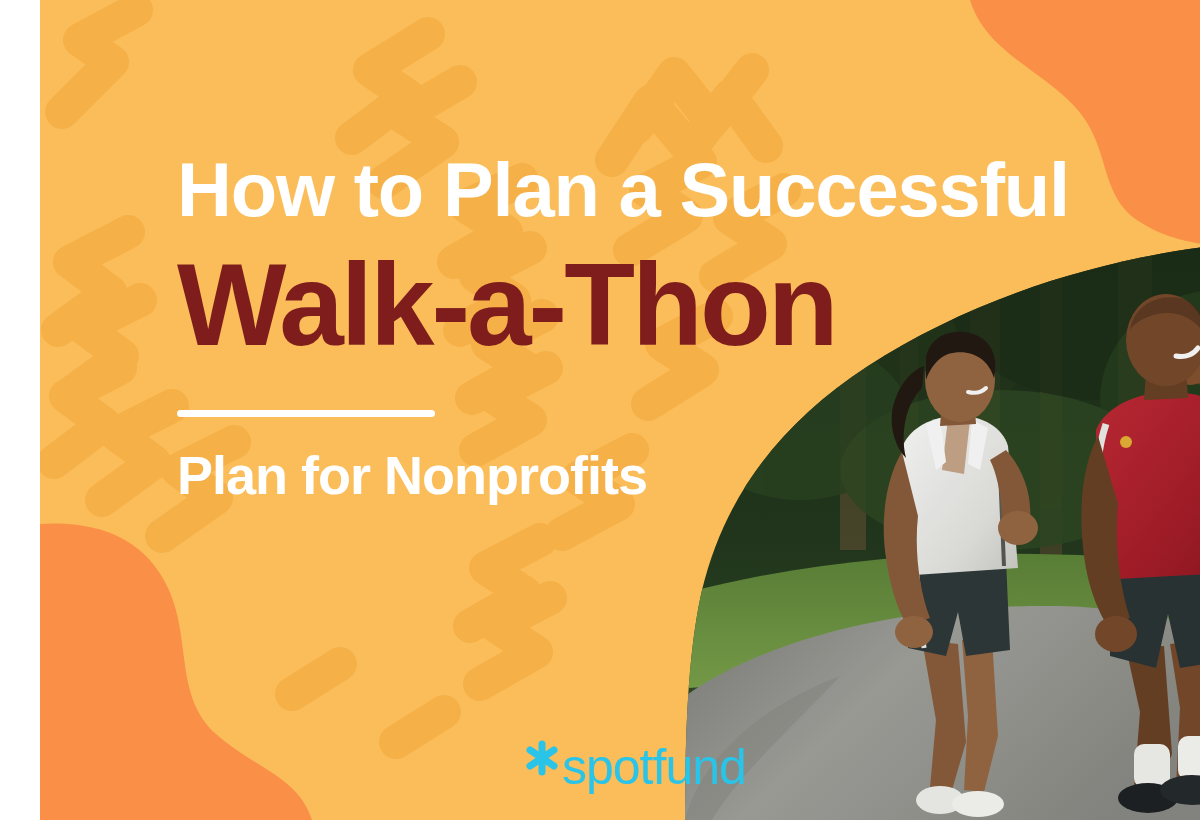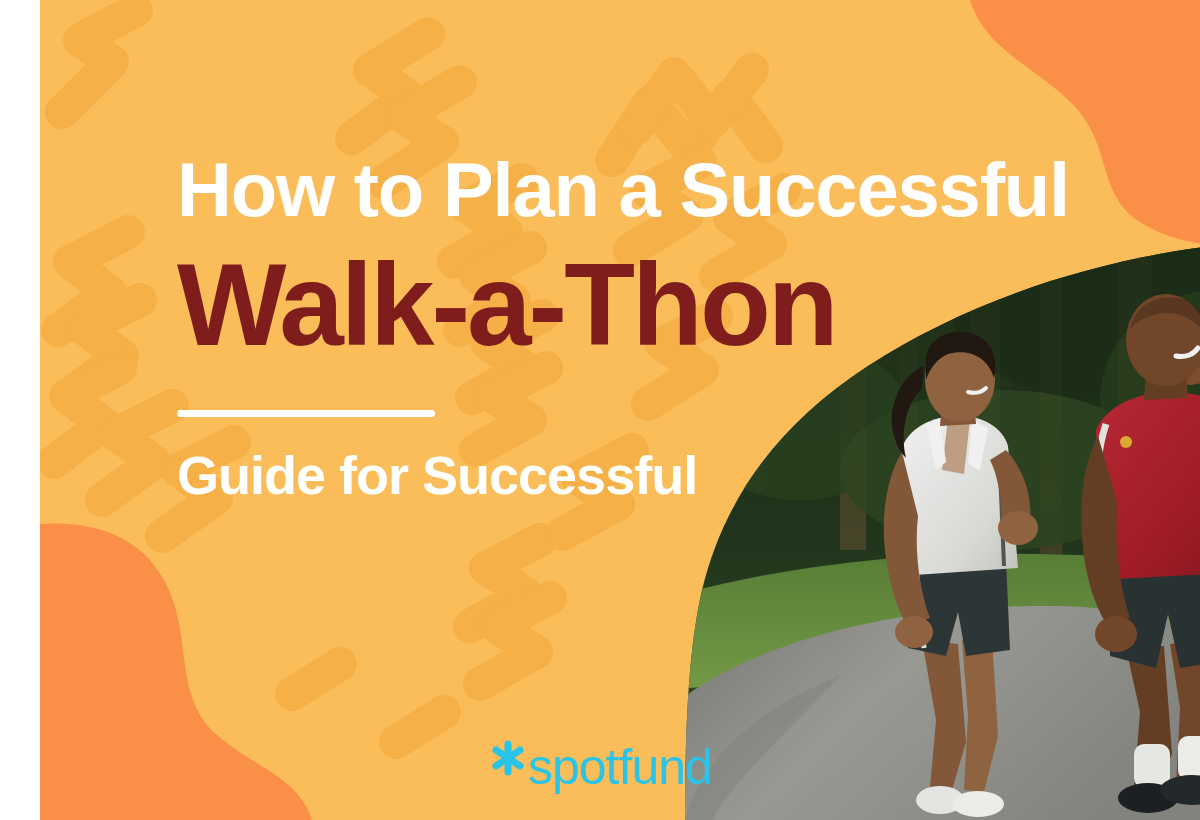--- a/index.html
+++ b/index.html
@@ -67,21 +67,21 @@
     line-height:58px;
     font-weight:bold;
     color:#FFFFFF;
     letter-spacing:-1px;
     white-space:nowrap;
   }
 
   
   .logo{
     position:absolute;
-    left:452px;
+    left:486px;
     top:738px;
     display:flex;
     align-items:center;
     height:58px;
   }
   .logo-svg{display:block;}
 </style>
 </head>
 <body>
 
@@ -282,21 +282,21 @@
 
         <rect x="600" y="200" width="600" height="640" fill="#000000" opacity="0.06"></rect>
       </g>
     </svg>
   </div>
 
   <div class="text-block">
     <h1 class="title-line1">How to Plan a Successful</h1>
     <h1 class="title-line2">Walk-a-Thon</h1>
     <div class="divider"></div>
-    <p class="subtitle">Guide for Successful</p>
+    <p class="subtitle">Plan for Nonprofits</p>
   </div>
 
   <div class="logo">
     <svg class="logo-svg" width="252" height="58" viewBox="0 0 252 58">
       <g fill="none" stroke="#29C4E8" stroke-width="7" stroke-linecap="round">
         <line x1="16" y1="6" x2="16" y2="34"></line>
         <line x1="4" y1="12" x2="28" y2="28"></line>
         <line x1="28" y1="12" x2="4" y2="28"></line>
       </g>
       <text x="36" y="46" font-family="'Liberation Sans', sans-serif" font-size="50" fill="#29C4E8" letter-spacing="-1">spotfund</text>

